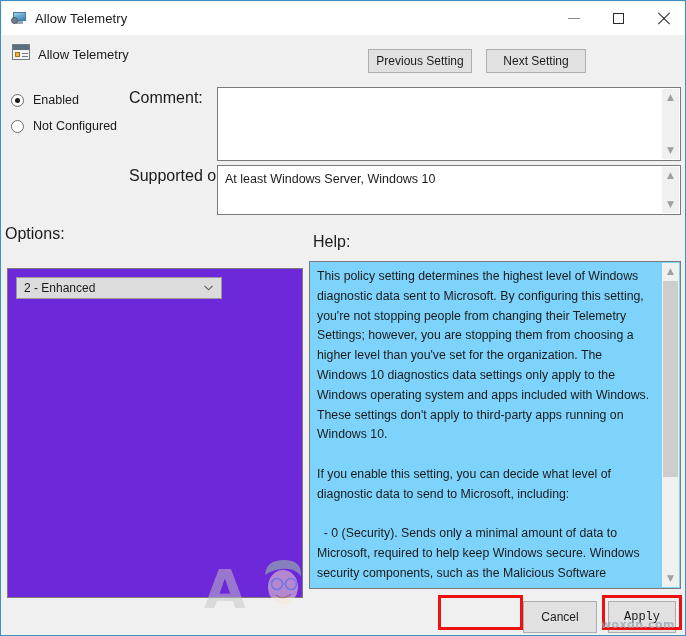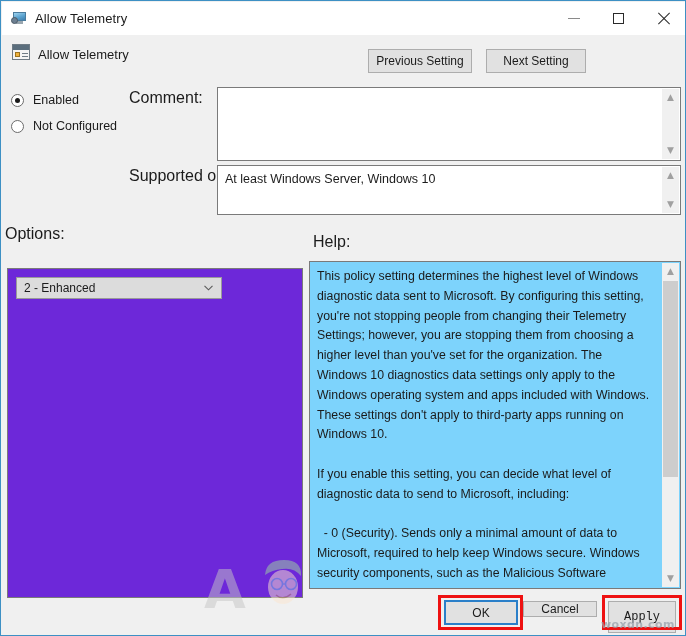--- a/index.html
+++ b/index.html
@@ -324,21 +324,21 @@
     justify-content: center;
     cursor: default;
   }
   .btn-ok {
     left: 443px; top: 599px;
     width: 74px; height: 25px;
     border: 2px solid #2a7fc9;
   }
   .btn-cancel {
     left: 522px; top: 600px;
-    width: 74px; height: 16px;
+    width: 74px; height: 32px;
   }
   .btn-apply {
     left: 607px; top: 600px;
     width: 68px; height: 32px; font-family: Liberation Mono, monospace;
   }
 
   
   .annot {
     position: absolute;
     border: 3px solid #ee1111;
@@ -485,21 +485,20 @@
 
   - 0 (Security). Sends only a minimal amount of data to Microsoft, required to help keep Windows secure. Windows security components, such as the Malicious Software Removal Tool (MSRT) and Windows Defender may send data to Microsoft at this level, if enabled. Setting a value of 0 applies to devices running Enterprise, Education, IoT, or Windows Server editions only. Setting a value of 0 for other editions is equivalent to setting a value of 1.
   - 1 (Basic). Sends the same data as a value of 0, plus a very</div>
     <div class="vscroll">
       <div class="arrow up">▲</div>
       <div class="thumb" style="top:18px; height:196px;"></div>
       <div class="arrow down">▼</div>
     </div>
   </div>
 
-  <div class="footer-btn btn-ok">OK</div>
   <div class="footer-btn btn-cancel">Cancel</div>
   <div class="footer-btn btn-apply">Apply</div>
 
   <div class="annot annot-ok"></div>
   <div class="annot annot-apply"></div>
 
   <div class="watermark-small">woxdn.com</div>
 
 </div>
 

